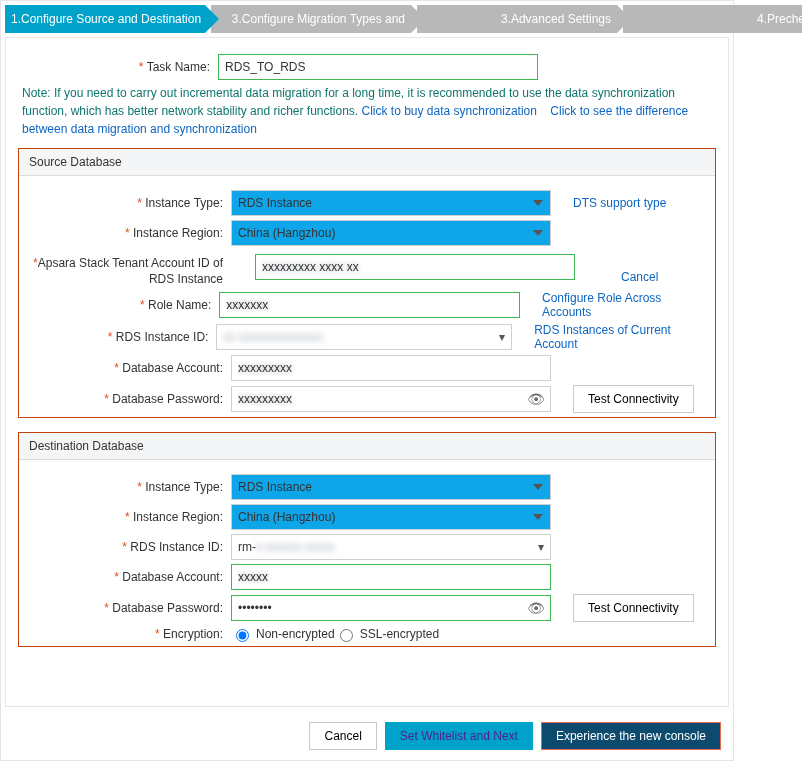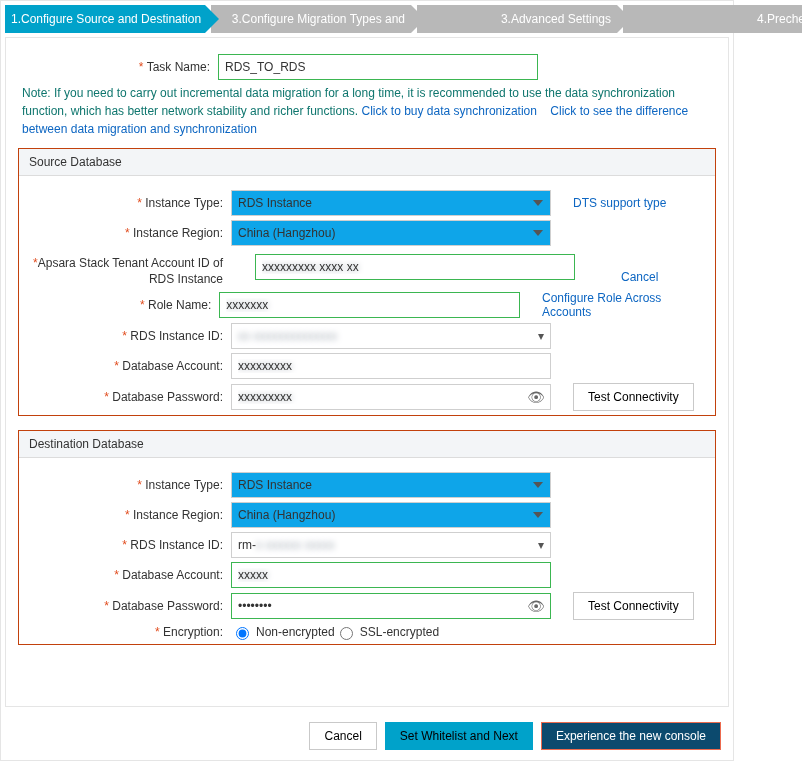--- a/index.html
+++ b/index.html
@@ -40,21 +40,21 @@
 
   .note-wrap { margin:4px 0 10px 0; line-height:1.5; }
 
   .section { border:1px solid #c2410c; margin:6px 0 14px 0; padding-bottom:0; }
   .section-hd { background:#f3f5f7; border-bottom:1px solid #dcdcdc; padding:6px 10px; font-size:12px; }
 
   .pw-wrap { position:relative; }
   .eye { position:absolute; right:6px; top:5px; cursor:pointer; color:#666; font-size:14px; }
 
   .btn { display:inline-flex; align-items:center; justify-content:center; height:28px; padding:0 14px; border:1px solid #c9c9c9; background:#fff; font-size:12px; cursor:pointer; }
-  .btn-blue { background:#00a2ca; border-color:#00a2ca; color:#000000; }
+  .btn-blue { background:#00a2ca; border-color:#00a2ca; color:#4c1d95; }
   .btn-orange { background:#0c4a6e; border-color:#ec6a4e; color:#fff; }
 
   .footer { position:absolute; left:12px; right:12px; bottom:10px; display:flex; justify-content:flex-end; gap:8px; }
 
   .radio-row { display:flex; align-items:center; }
   .radio-row label { display:flex; align-items:center; gap:4px; }
 </style>
 </head>
 <body>
 
@@ -124,20 +124,21 @@
         </div>
 
         <div class="row">
           <div class="lbl req">RDS Instance ID:</div>
           <div class="fld">
               <div class="dd">
                 <span class="blur">xx xxxxxxxxxxxxxx</span>
                 <span class="caret">▾</span>
               </div>
             </div>
+          <div class="side link">RDS Instances of Current Account</div>
         </div>
 
         <div class="row">
           <div class="lbl req">Database Account:</div>
           <div class="fld"><input type="text" class="blur" value="xxxxxxxxx" style=""></div>
         </div>
 
         <div class="row">
           <div class="lbl req">Database Password:</div>
           <div class="fld pw-wrap">

